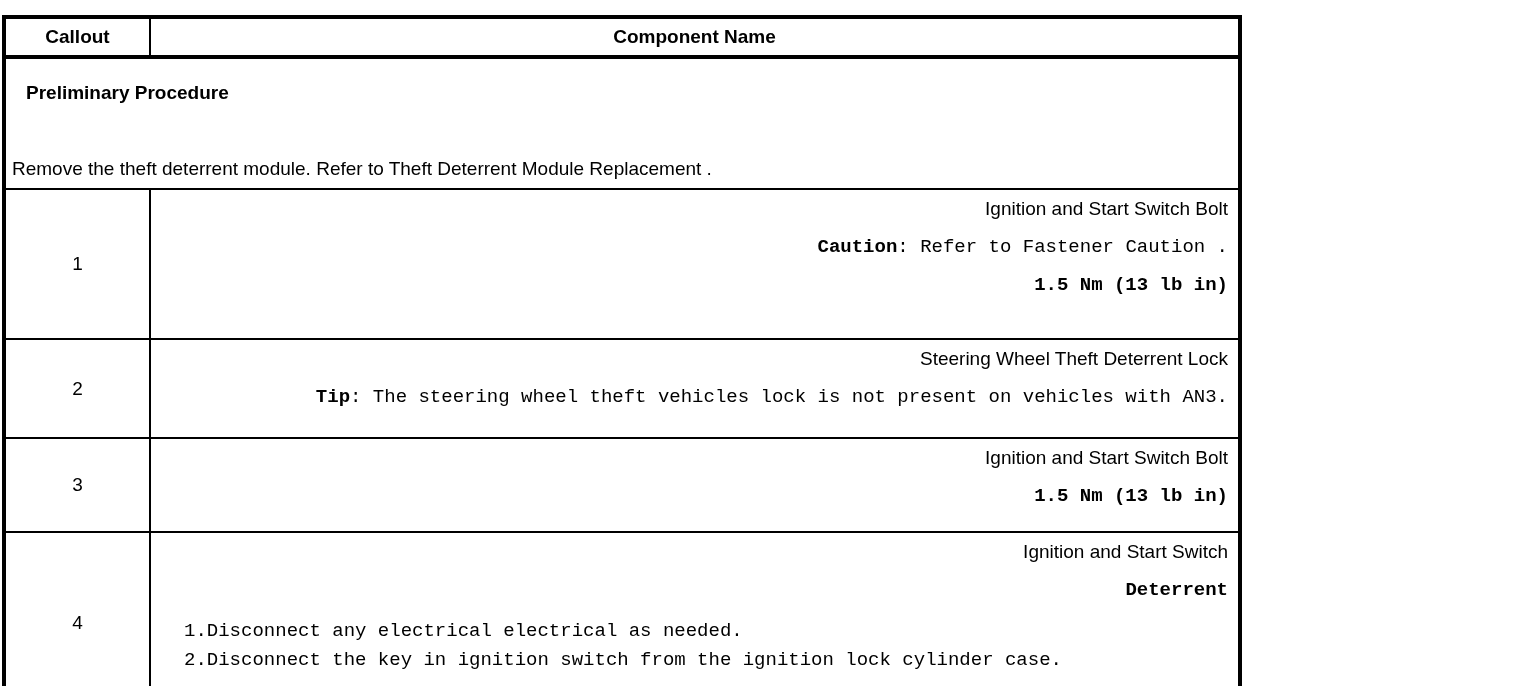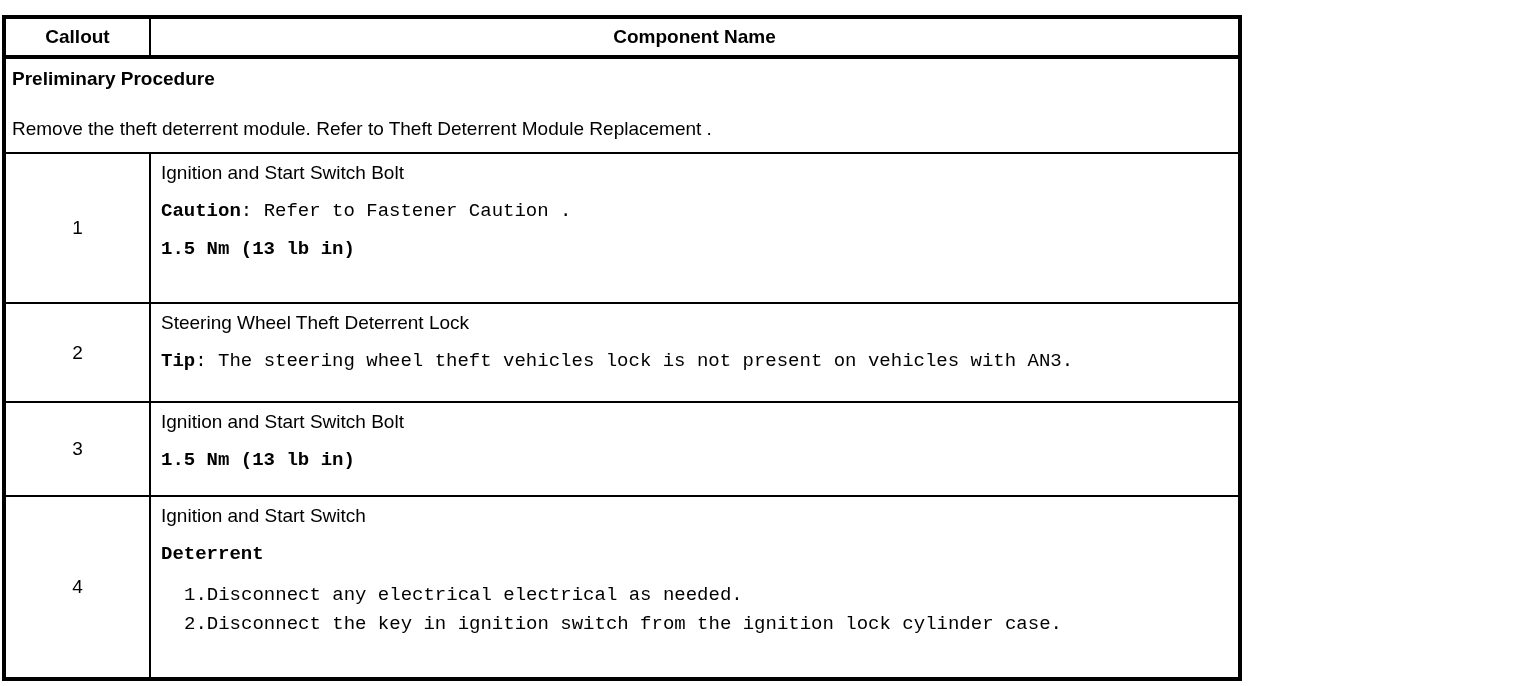--- a/index.html
+++ b/index.html
@@ -42,39 +42,40 @@
     padding: 2px 4px;
   }
 
   tr.preliminary-row { height: 96px; }
   td.preliminary-cell {
     vertical-align: top;
     padding: 9px 8px 8px 6px;
   }
   .prelim-title {
     font-weight: bold;
-    margin: 0;
+    margin: 14px;
   }
   .prelim-instruction {
-    margin: 28px 0 0 0;
+    margin: 54px 0 0 0;
   }
 
   tr.row-1 { height: 150px; }
   tr.row-2 { height: 99px; }
   tr.row-3 { height: 94px; }
   tr.row-4 { height: 183px; }
 
   td.callout-cell {
     text-align: center;
     vertical-align: middle;
     padding: 0;
   }
   td.content-cell {
     vertical-align: top;
     padding: 8px 10px 8px 10px;
+    text-align: right;
   }
   td.content-cell p {
     margin: 0;
     line-height: 22px;
   }
   td.content-cell p + p,
   td.content-cell p + .steps-list {
     margin-top: 16px;
     font-family: Liberation Mono, monospace;
   }

